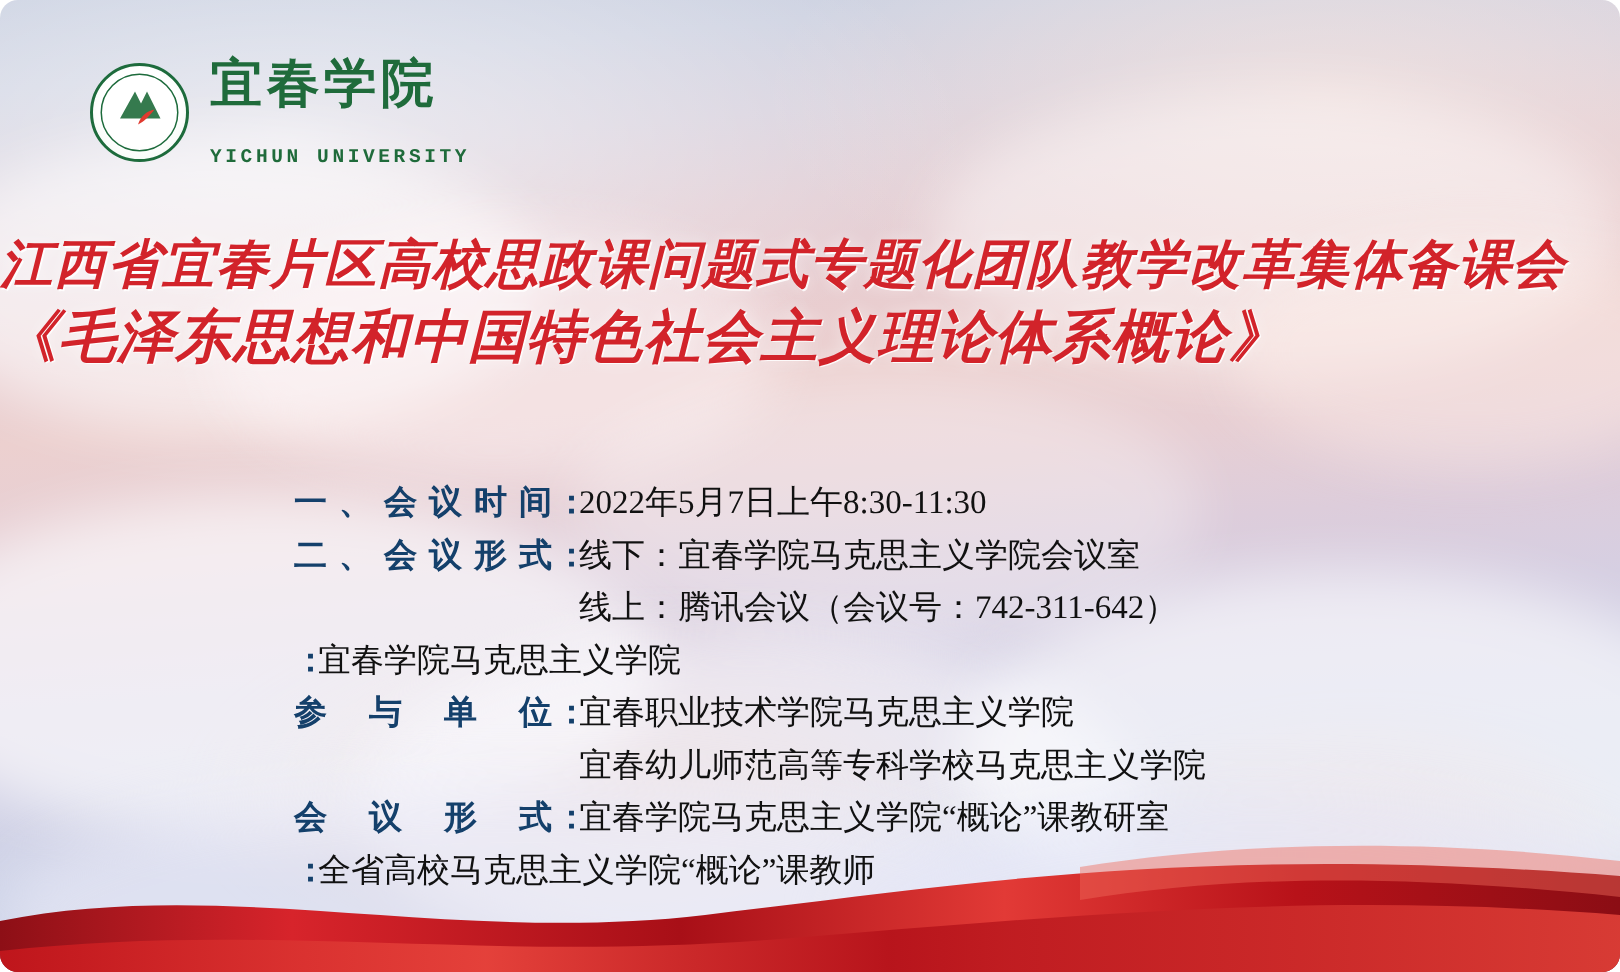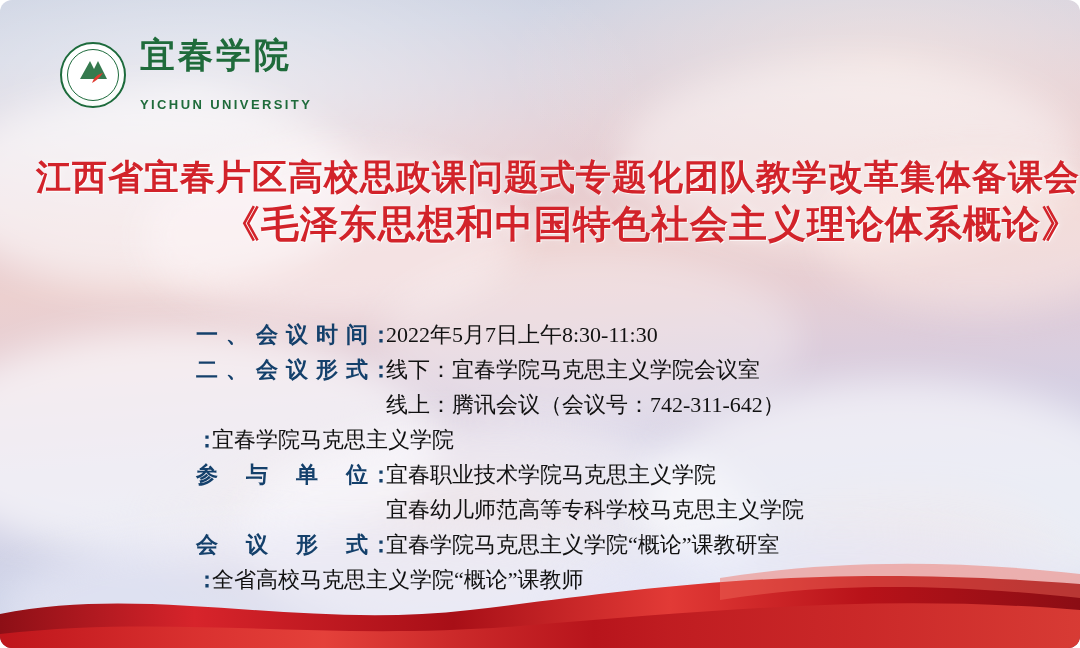--- a/index.html
+++ b/index.html
@@ -112,33 +112,34 @@
   .logo-text { display: flex; flex-direction: column; line-height: 1; }
   .logo-cn {
     font-family: "Liberation Serif", "DejaVu Serif", serif;
     font-size: 35px;
     font-weight: 700;
     color: #1f6b3b;
     letter-spacing: 3px;
   }
   .logo-en {
     margin-top: 25px;
-    font-family: Liberation Sans, sans-serif;
+    font-family: Liberation Mono, monospace;
     font-size: 13px;
     font-weight: 700;
     color: #1f6b3b;
     letter-spacing: 2.4px;
   }
 
   
   .titles {
     position: absolute;
     left: 0; right: 0;
     top: 155px;
-    text-align: right;
+    text-align: left;
+    font-style: italic;
   }
   .title-main {
     font-family: "Liberation Sans", "DejaVu Sans", sans-serif;
     font-size: 35px;
     font-weight: 700;
     letter-spacing: 1px;
     color: #d2232a;
     text-shadow:
       1px 1px 0 rgba(255,255,255,0.85),
       0 0 10px rgba(255,255,255,0.5);

